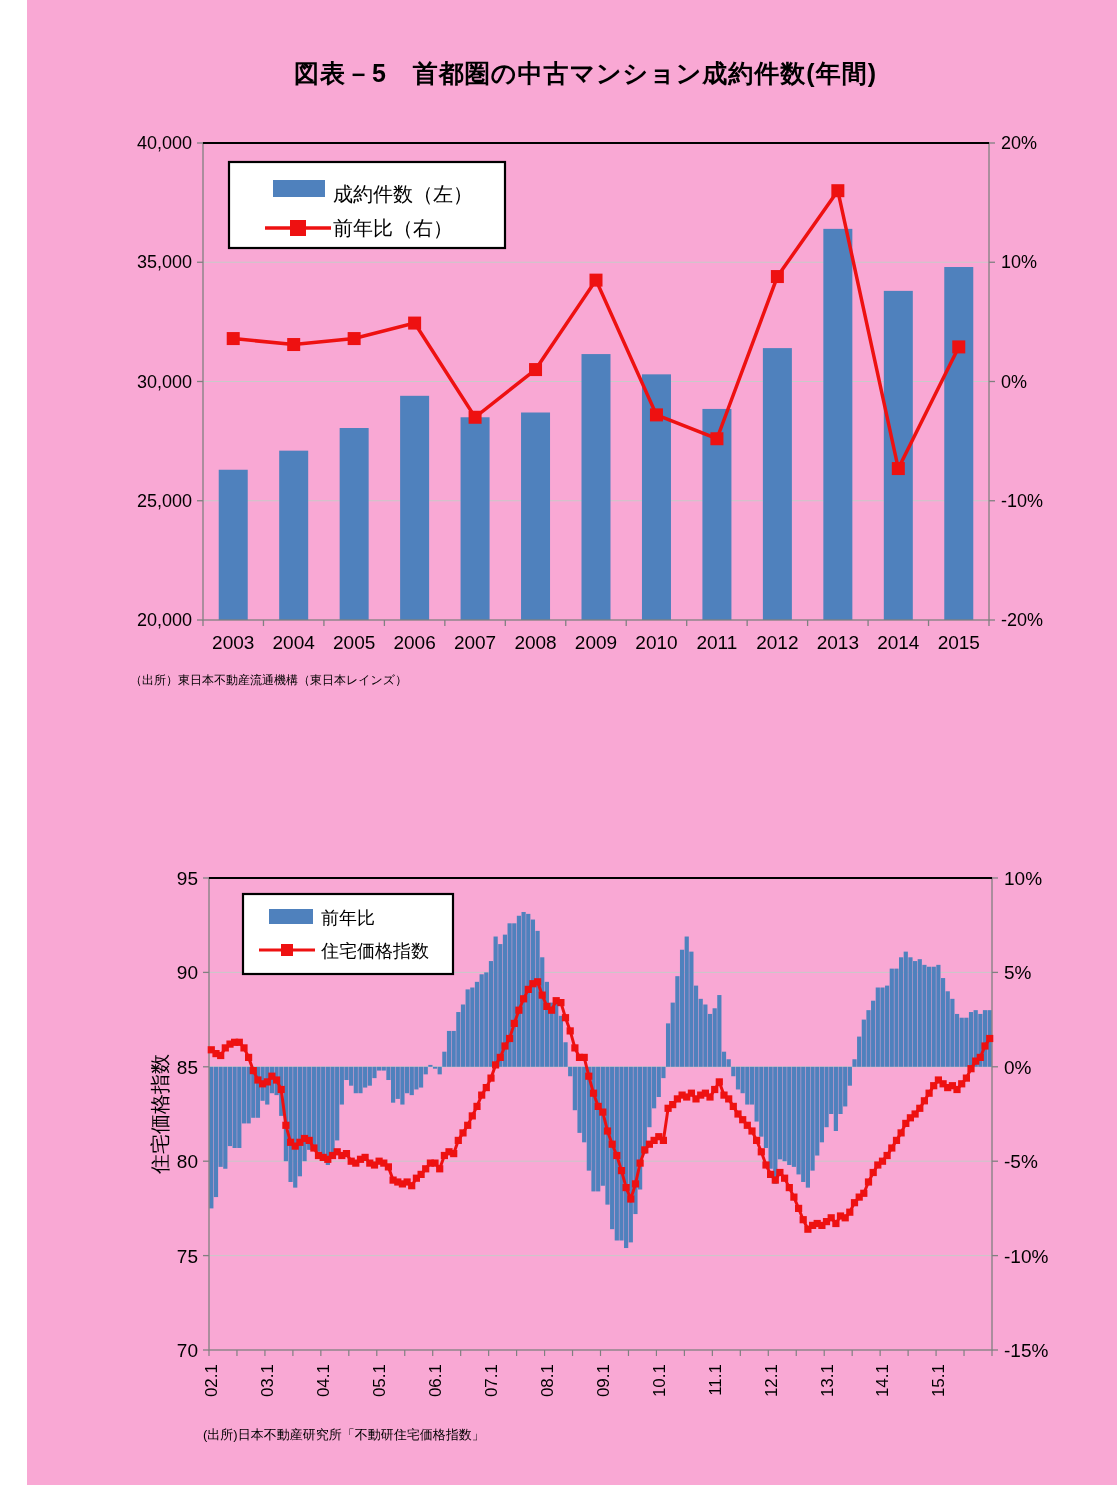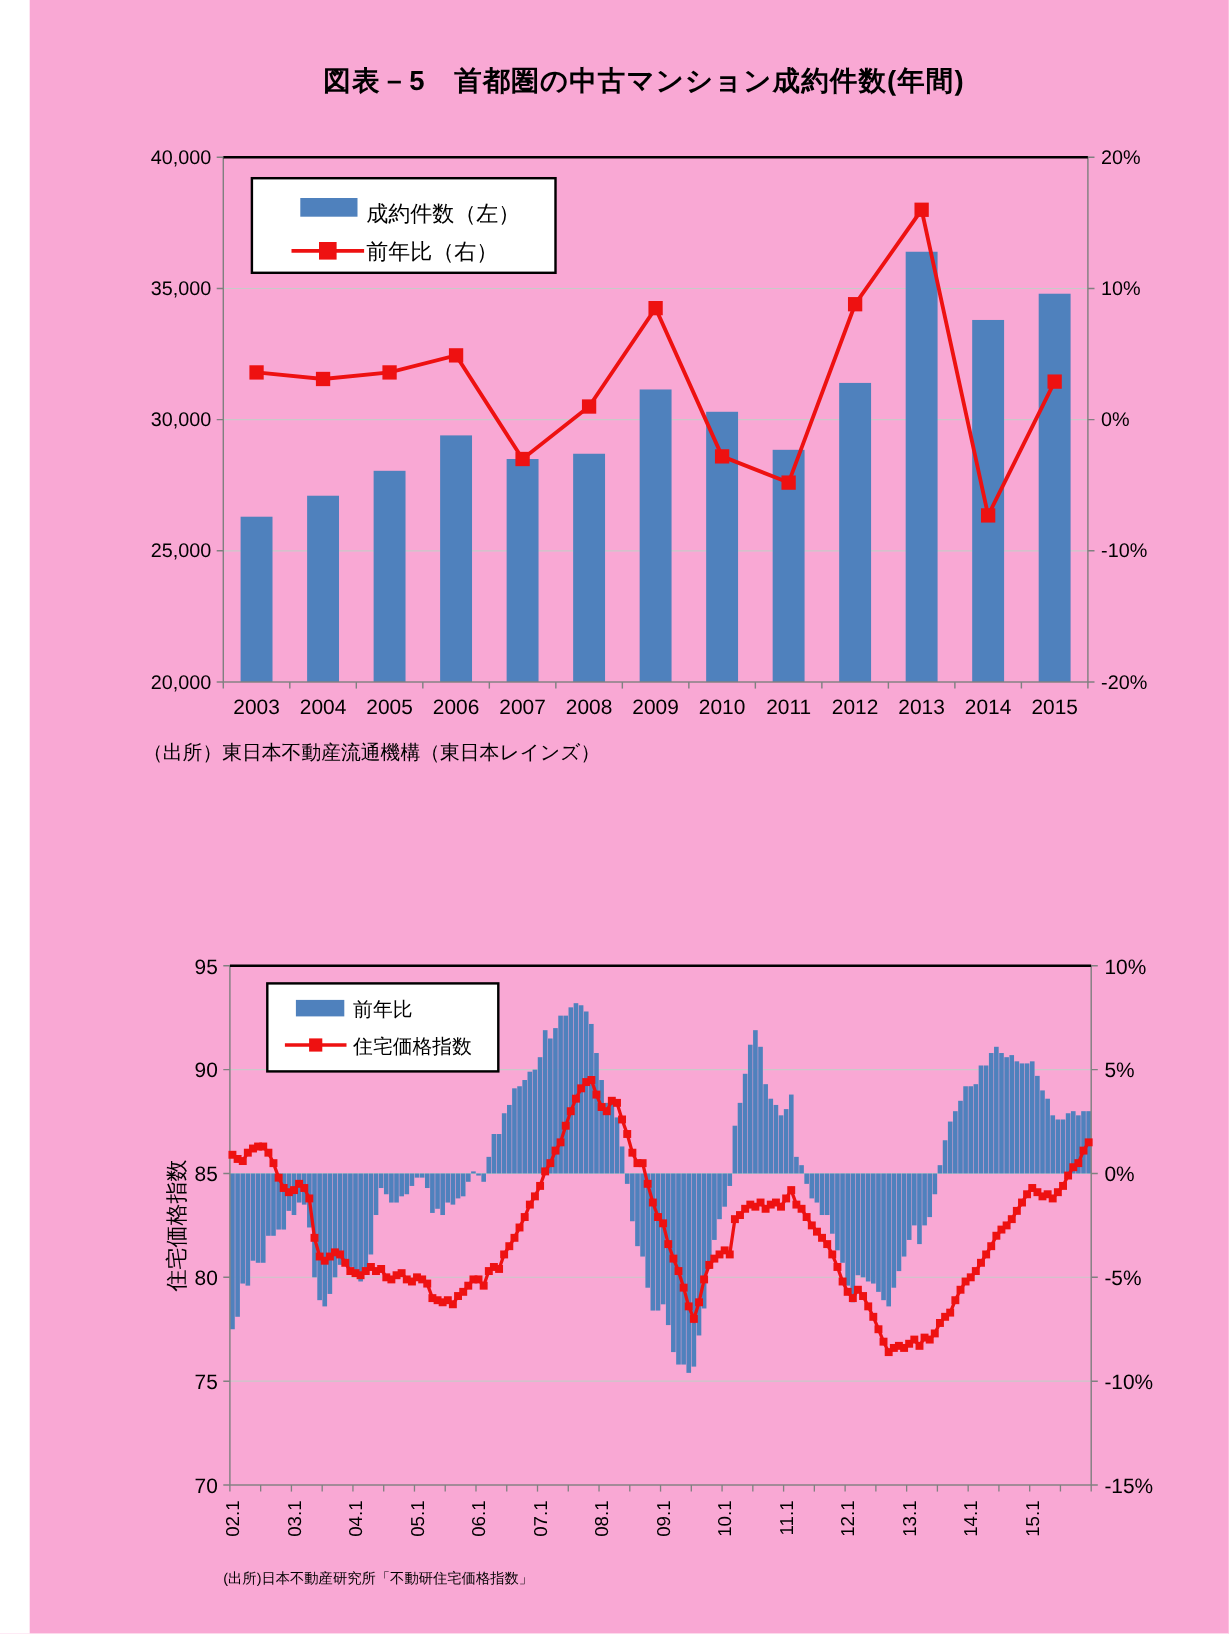--- a/index.html
+++ b/index.html
@@ -2,21 +2,21 @@
 <html><head>
 <meta charset="utf-8">
 <style>
   html,body{margin:0;padding:0;background:#fff;}
   .page{position:relative;width:1117px;height:1485px;background:#f9a8d4;overflow:hidden;
         font-family:"Liberation Sans",sans-serif;color:#000;margin-left:27px;}
   .chart-title{position:absolute;left:0;width:1117px;text-align:center;
                font-weight:bold;font-size:25px;letter-spacing:1px;}
   #title5{top:57px;}
   #title6{top:774px;}
-  .source{position:absolute;font-size:18px;}
+  .source{position:absolute;font-size:12px;}
   #source5{left:103px;top:672px;}
   #source6{left:176px;top:1426px;font-size:13px;}
   svg{position:absolute;left:0;top:0;}
   text{fill:#000;}
 </style>
 </head>
 <body>
 
 <div class="page">
   <div class="chart-title" id="title5">図表－5　首都圏の中古マンション成約件数(年間)</div>

